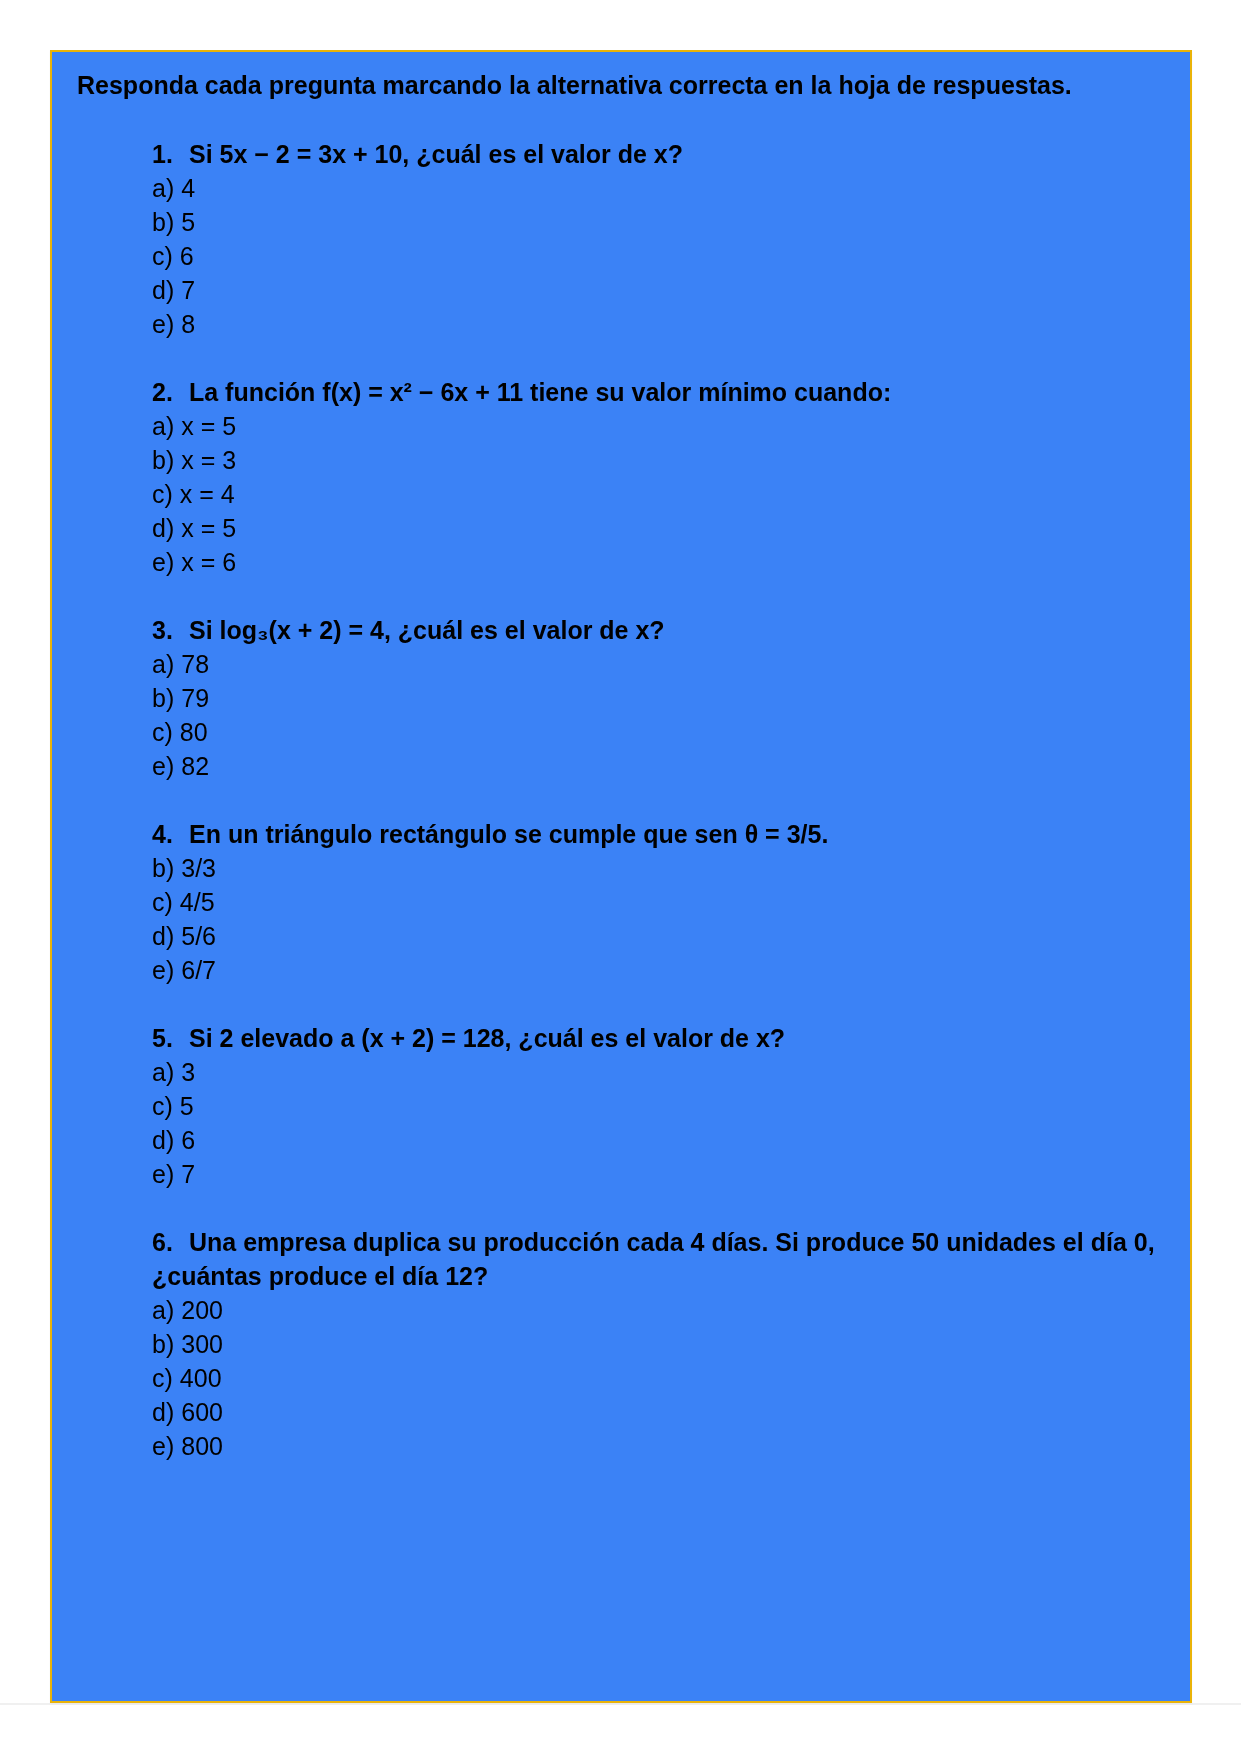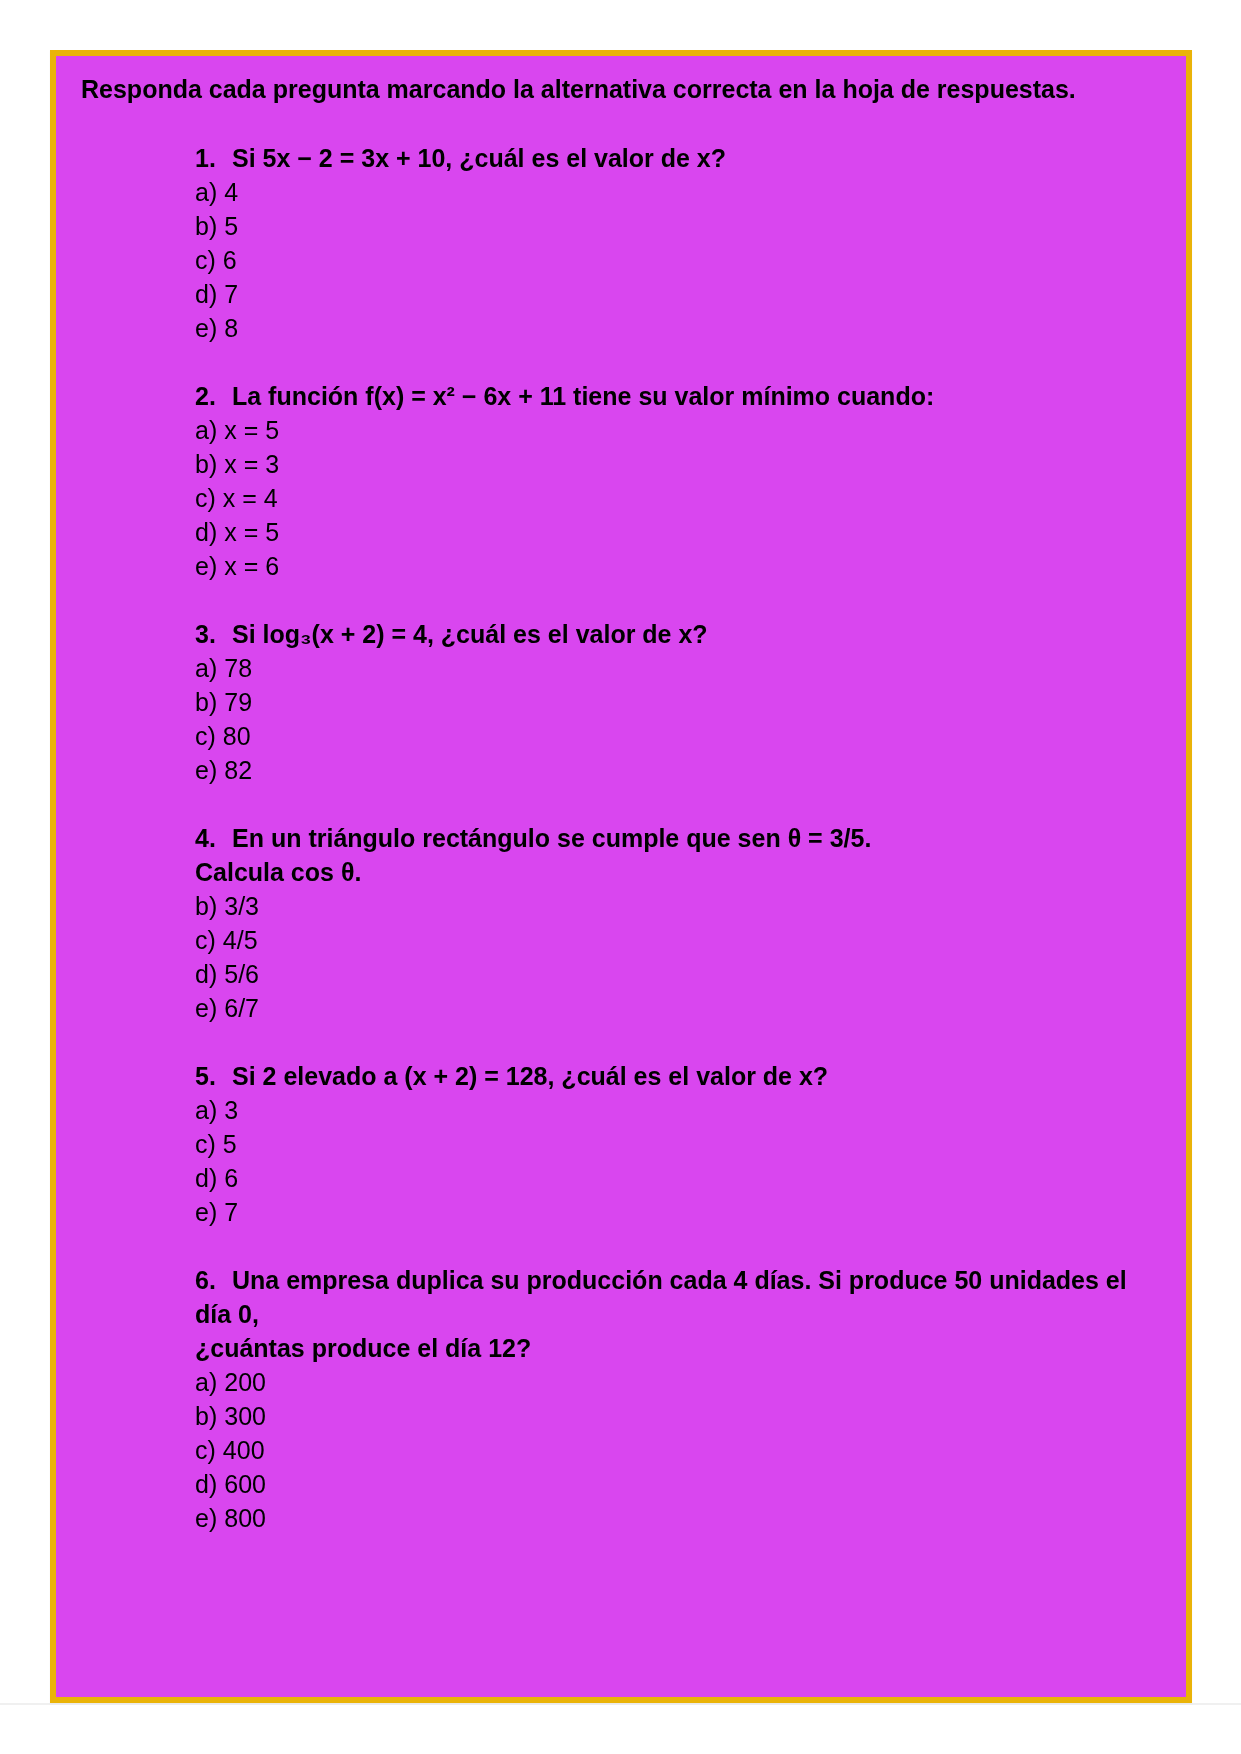--- a/index.html
+++ b/index.html
@@ -19,32 +19,32 @@
     width: 100%;
     height: 2px;
     background: #f0f0f0;
   }
   .page-sheet {
     position: absolute;
     left: 50px;
     top: 50px;
     width: 1142px;
     height: 1653px;
-    background: #d946ef;
-    border: 6px solid #eab308;
+    background: #3b82f6;
+    border: 2px solid #eab308;
     box-shadow: 0 1px 2px rgba(0,0,0,0.04);
     padding: 16px 25px 0 25px;
   }
   .instructions {
     font-size: 25px;
     line-height: 35px;
     font-weight: 700;
   }
   .question {
-    margin-left: 114px;
+    margin-left: 75px;
     margin-top: 34px;
     font-size: 25px;
     line-height: 34px;
   }
   .q-heading { font-weight: 700; }
   .q-num {
     display: inline-block;
     min-width: 37px;
     font-weight: 700;
   }
@@ -91,21 +91,20 @@
       <div class="option"><span class="opt-label">a)</span><span class="opt-value">78</span></div>
       <div class="option"><span class="opt-label">b)</span><span class="opt-value">79</span></div>
       <div class="option"><span class="opt-label">c)</span><span class="opt-value">80</span></div>
       <div class="option"><span class="opt-label">e)</span><span class="opt-value">82</span></div>
     </div>
 
     <div class="question">
       <div class="q-heading">
         <span class="q-num">4.</span><span class="q-text">En un triángulo rectángulo se cumple que sen θ = 3/5.</span>
       </div>
-      <div class="q-line2">Calcula cos θ.</div>
       <div class="option"><span class="opt-label">b)</span><span class="opt-value">3/3</span></div>
       <div class="option"><span class="opt-label">c)</span><span class="opt-value">4/5</span></div>
       <div class="option"><span class="opt-label">d)</span><span class="opt-value">5/6</span></div>
       <div class="option"><span class="opt-label">e)</span><span class="opt-value">6/7</span></div>
     </div>
 
     <div class="question">
       <div class="q-heading">
         <span class="q-num">5.</span><span class="q-text">Si 2 elevado a (x + 2) = 128, ¿cuál es el valor de x?</span>
       </div>

